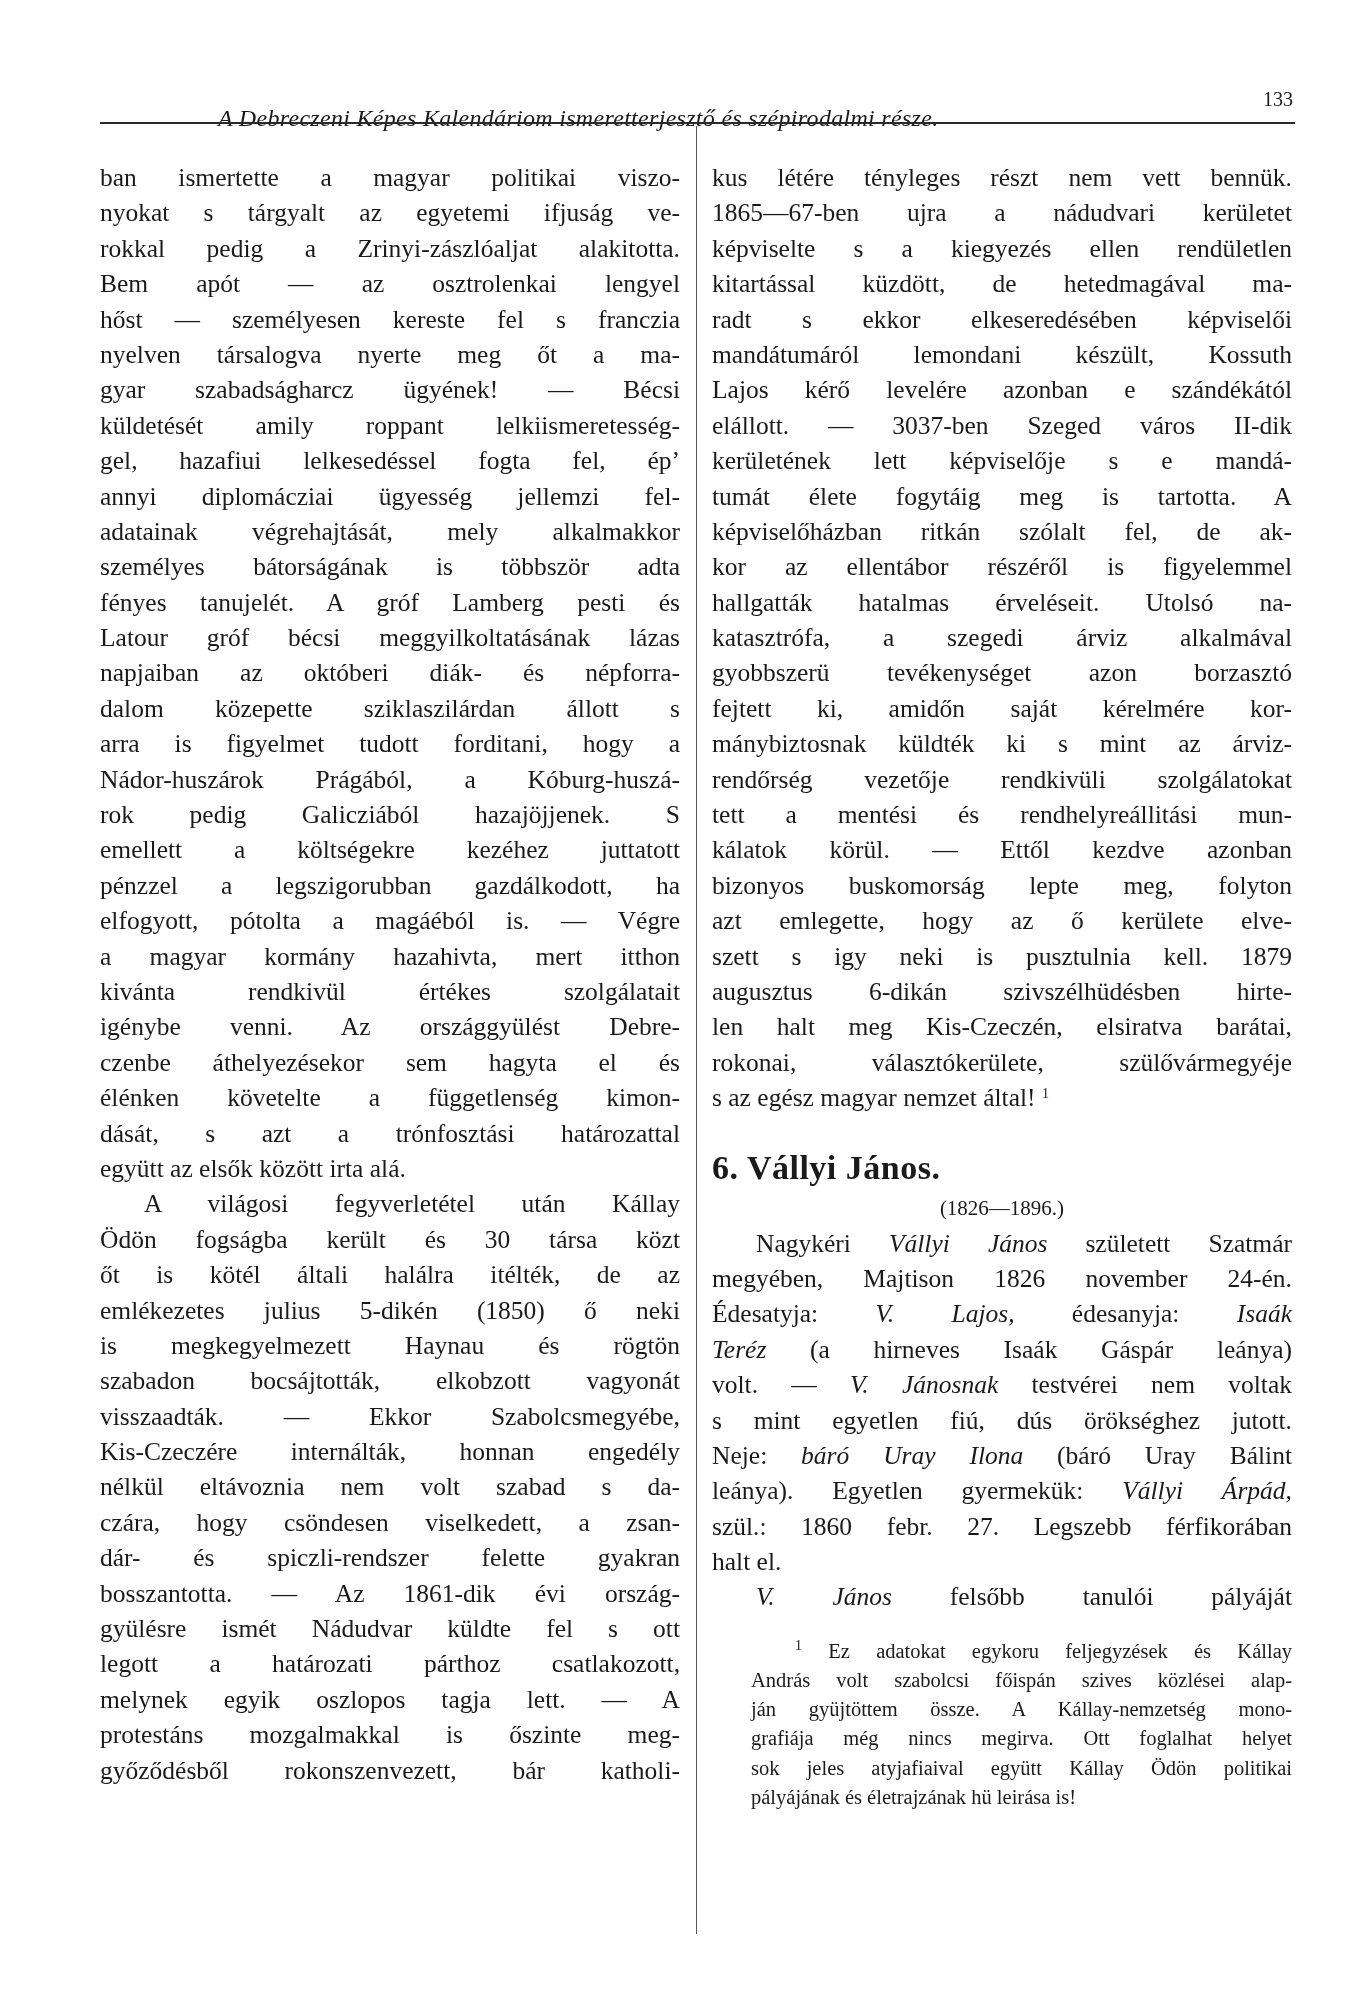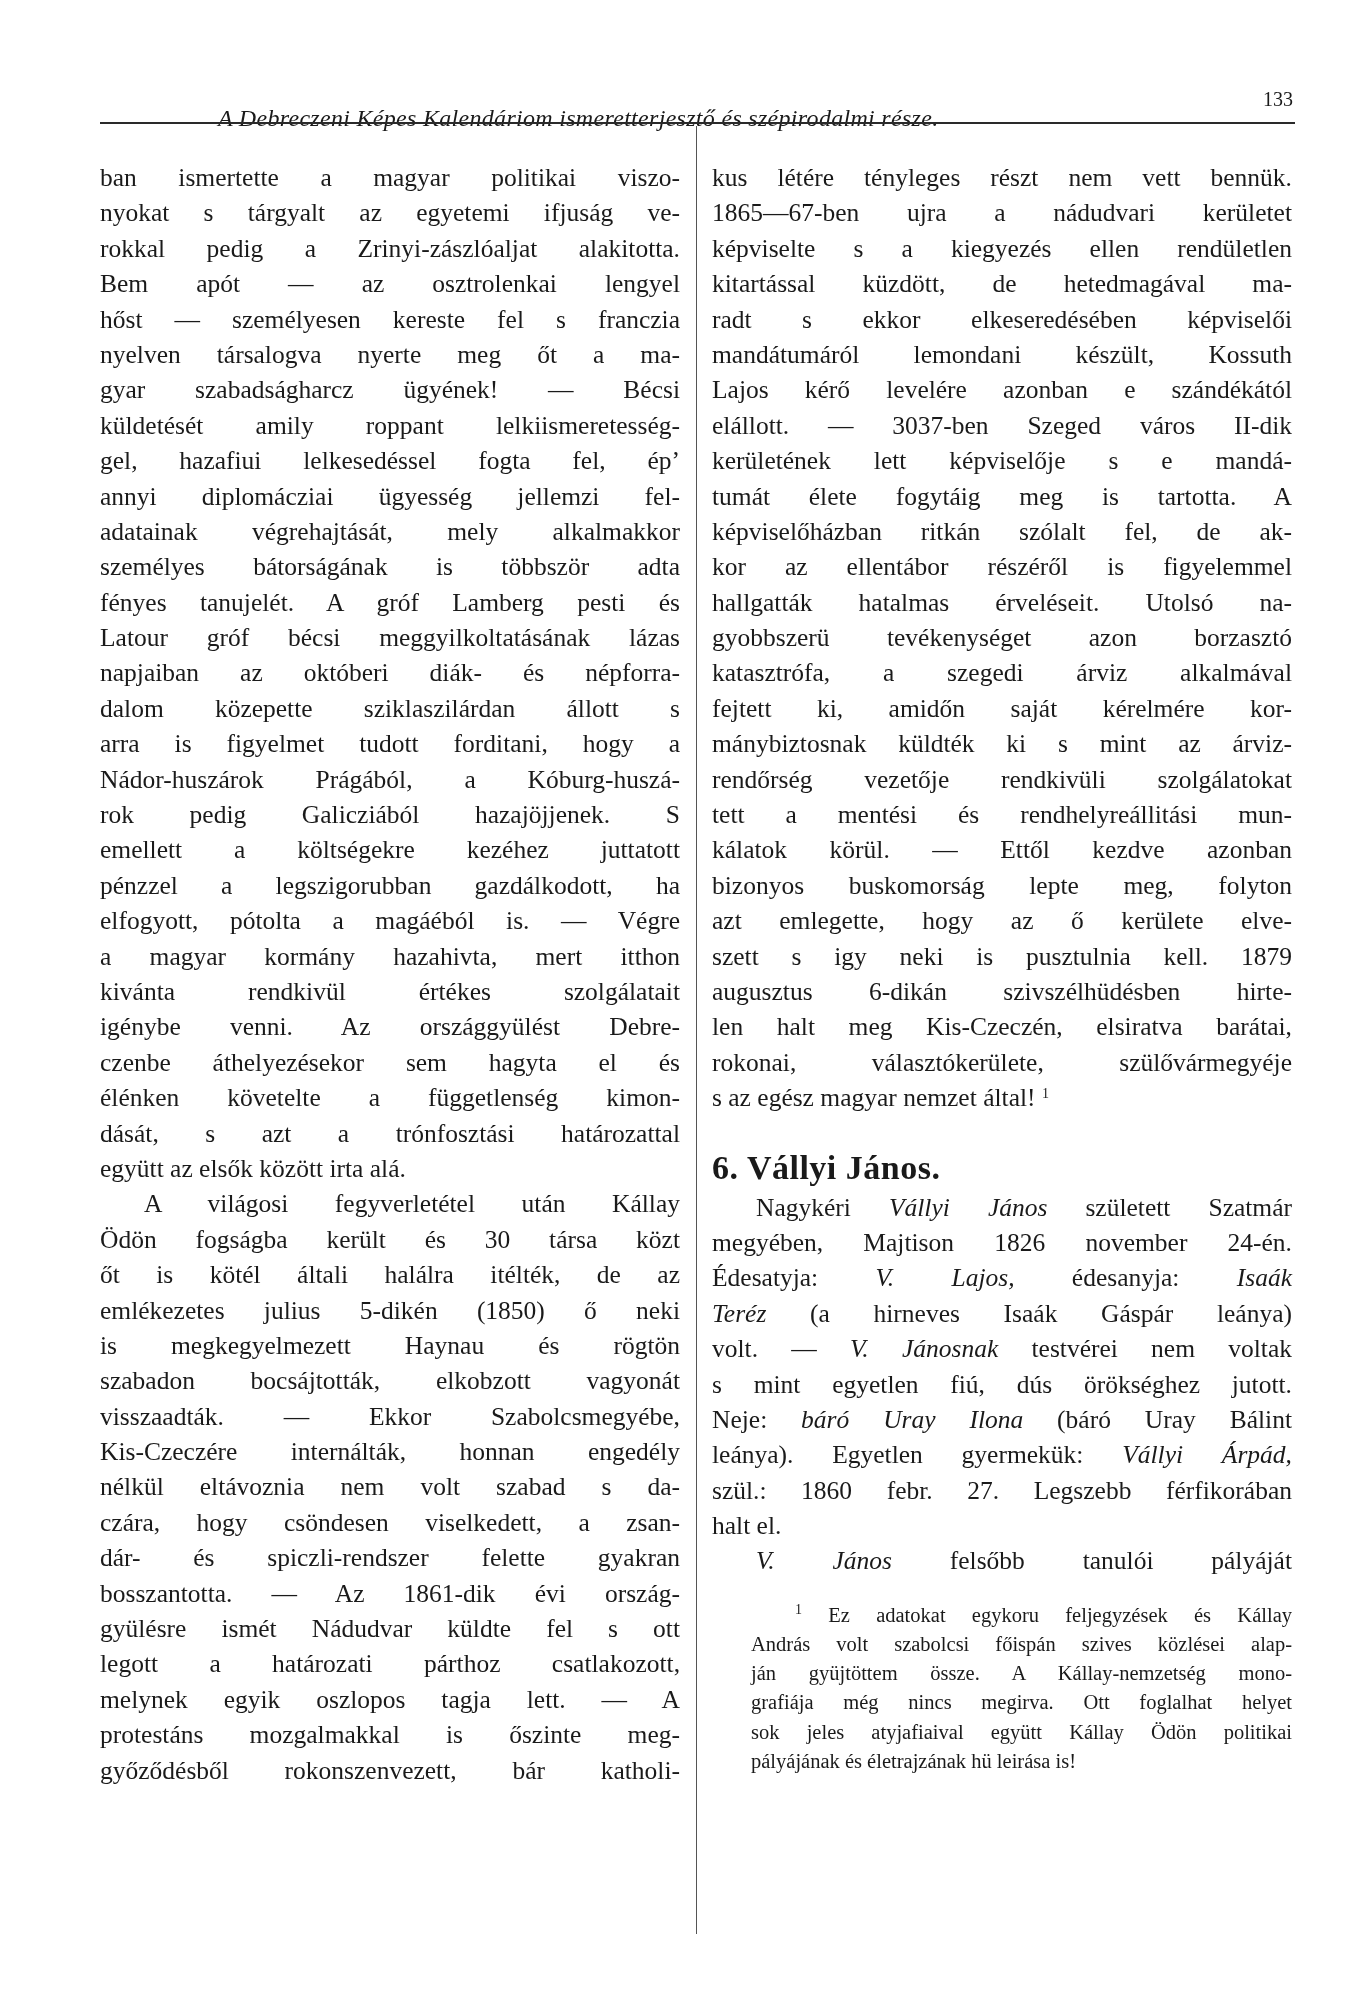--- a/index.html
+++ b/index.html
@@ -94,37 +94,38 @@
       <span class="line">kitartással küzdött, de hetedmagával ma-</span>
       <span class="line">radt s ekkor elkeseredésében képviselői</span>
       <span class="line">mandátumáról lemondani készült, Kossuth</span>
       <span class="line">Lajos kérő levelére azonban e szándékától</span>
       <span class="line">elállott. — 3037-ben Szeged város II-dik</span>
       <span class="line">kerületének lett képviselője s e mandá-</span>
       <span class="line">tumát élete fogytáig meg is tartotta. A</span>
       <span class="line">képviselőházban ritkán szólalt fel, de ak-</span>
       <span class="line">kor az ellentábor részéről is figyelemmel</span>
       <span class="line">hallgatták hatalmas érveléseit. Utolsó na-</span>
+      <span class="line">katasztrófa, a szegedi árviz alkalmával</span>
       <span class="line">gyobbszerü tevékenységet azon borzasztó</span>
-      <span class="line">katasztrófa, a szegedi árviz alkalmával</span>
       <span class="line">fejtett ki, amidőn saját kérelmére kor-</span>
       <span class="line">mánybiztosnak küldték ki s mint az árviz-</span>
       <span class="line">rendőrség vezetője rendkivüli szolgálatokat</span>
       <span class="line">tett a mentési és rendhelyreállitási mun-</span>
       <span class="line">kálatok körül. — Ettől kezdve azonban</span>
       <span class="line">bizonyos buskomorság lepte meg, folyton</span>
       <span class="line">azt emlegette, hogy az ő kerülete elve-</span>
       <span class="line">szett s igy neki is pusztulnia kell. 1879</span>
       <span class="line">augusztus 6-dikán szivszélhüdésben hirte-</span>
       <span class="line">len halt meg Kis-Czeczén, elsiratva barátai,</span>
       <span class="line">rokonai, választókerülete, szülővármegyéje</span>
     </div>
   <span class="line last"><span>s az egész magyar nemzet által!</span> <sup>1</sup></span>
 
   <span class="heading">6. Vállyi János.</span>
+  <span class="dates">(1826—1896.)</span>
 
   <div>
     <span class="line indent"><span>Nagykéri </span><i>Vállyi János</i><span> született Szatmár</span></span>
     <span class="line">megyében, Majtison 1826 november 24-én.</span>
     <span class="line"><span>Édesatyja: </span><i>V. Lajos,</i><span> édesanyja: </span><i>Isaák</i></span>
     <span class="line"><i>Teréz</i><span> (a hirneves Isaák Gáspár leánya)</span></span>
     <span class="line"><span>volt. — </span><i>V. Jánosnak</i><span> testvérei nem voltak</span></span>
     <span class="line">s mint egyetlen fiú, dús örökséghez jutott.</span>
     <span class="line"><span>Neje: </span><i>báró Uray Ilona</i><span> (báró Uray Bálint</span></span>
     <span class="line"><span>leánya). Egyetlen gyermekük: </span><i>Vállyi Árpád,</i></span>

